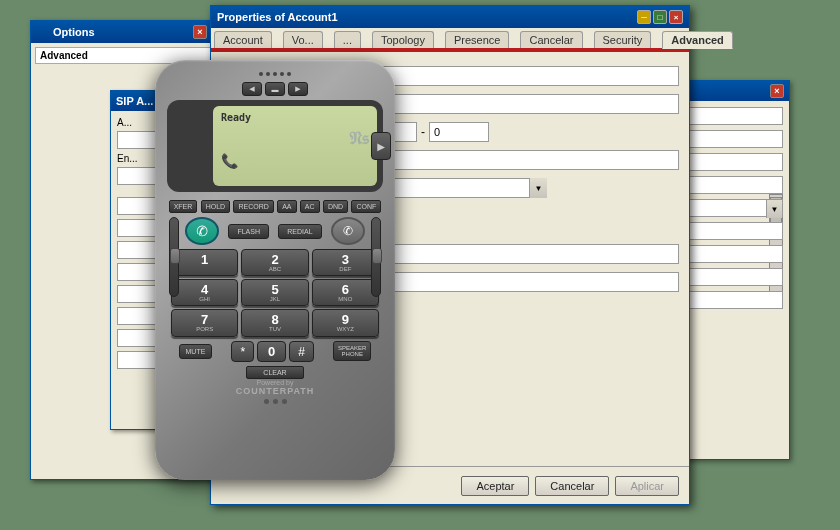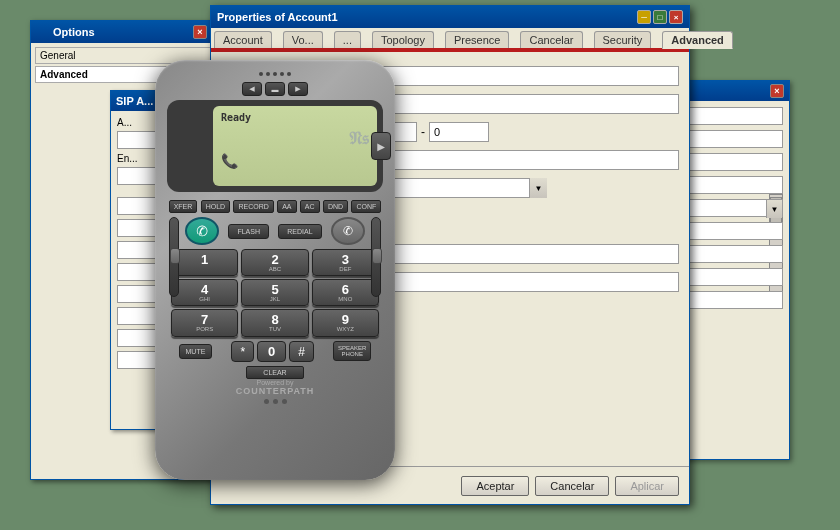--- a/index.html
+++ b/index.html
@@ -535,21 +535,20 @@
   </style>
 </head>
 <body>
 
 <div class="options-window">
   <div class="options-titlebar">
     <span class="title-text">Options</span>
     <span class="win-btn">×</span>
   </div>
   <div class="options-body">
-    <div class="options-tab">General</div>
     <div class="options-tab active">Advanced</div>
   </div>
 </div>
 
 <div class="sip-window">
   <div class="sip-titlebar">
     <span>SIP A...</span>
     <span class="win-btn">×</span>
   </div>
   <div class="sip-content">

